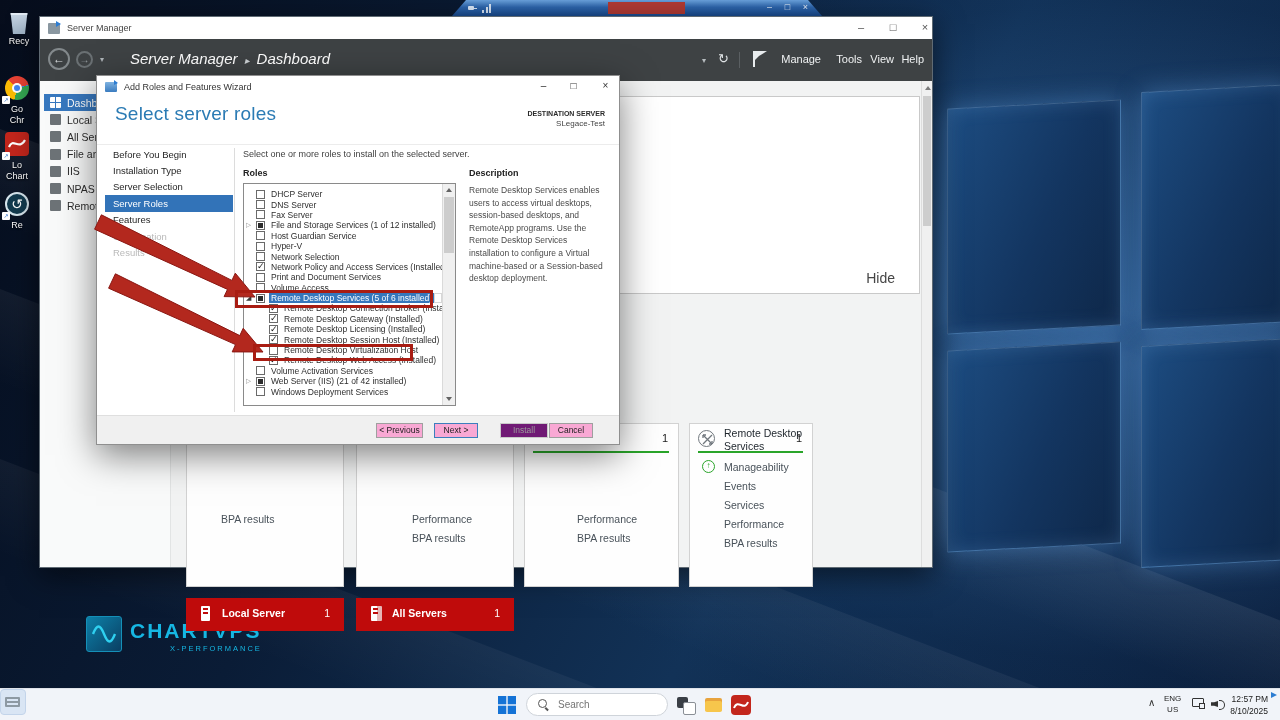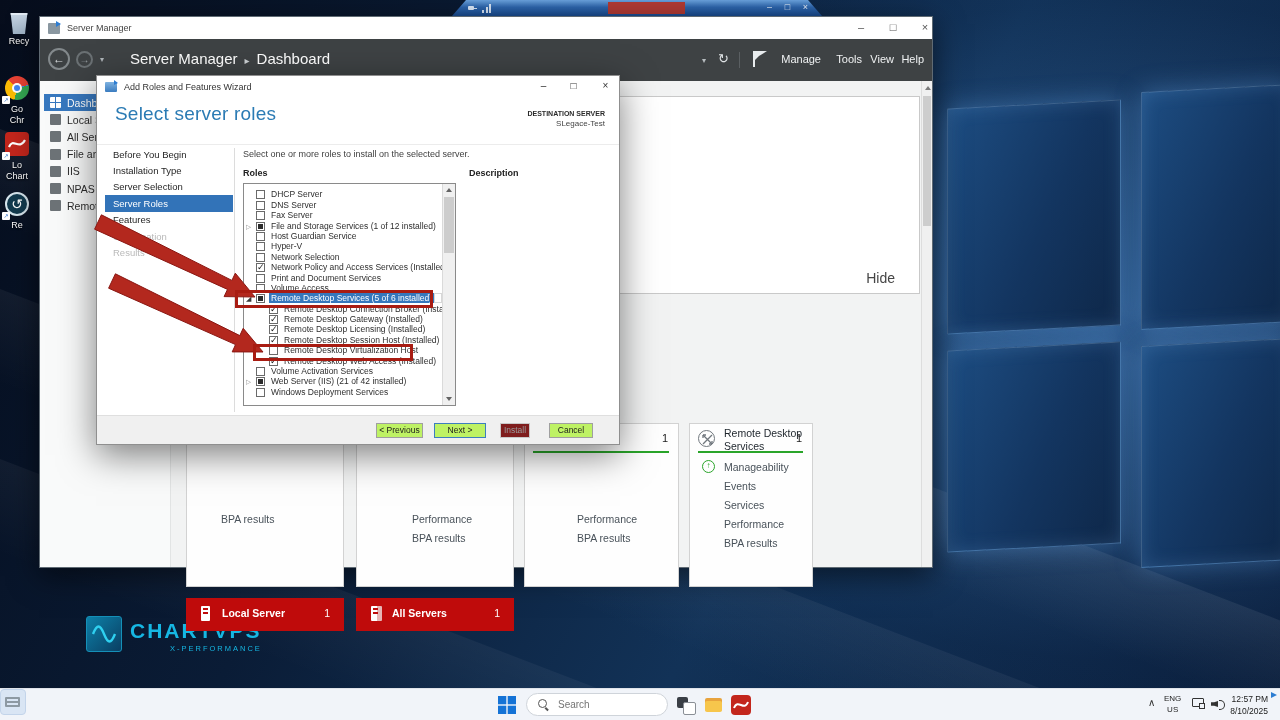--- a/index.html
+++ b/index.html
@@ -59,21 +59,21 @@
   .sm-titlebar{position:absolute;left:0;top:0;right:0;height:22px;background:#fff;display:flex;align-items:center;}
   .sm-appico{width:12px;height:11px;margin-left:8px;position:relative;background:#8a97a0;border-radius:1px;}
   .sm-appico::after{content:"";position:absolute;right:-1px;top:-2px;border-left:5px solid #2d7dd2;border-top:3px solid transparent;border-bottom:3px solid transparent;}
   .sm-title{margin-left:7px;font-size:9px;color:#444;}
   .sm-ctl{position:absolute;top:0;width:18px;height:20px;text-align:center;font-size:11px;line-height:20px;color:#555;}
   .sm-ctl.min{left:812px;}.sm-ctl.max{left:844px;}.sm-ctl.close{left:876px;}
   .sm-nav{position:absolute;left:0;top:22px;right:0;height:42px;background:#3e4244;color:#fff;}
   .nav-back{position:absolute;left:8px;top:9px;width:22px;height:22px;border:2px solid #83898c;border-radius:50%;color:#d9dcde;font-size:12px;line-height:19px;text-align:center;}
   .nav-fwd{position:absolute;left:36px;top:12px;width:17px;height:17px;border:2px solid #6b7174;border-radius:50%;color:#9ba1a4;font-size:10px;line-height:14px;text-align:center;}
   .nav-caret{position:absolute;left:60px;top:16px;font-size:8px;color:#aeb4b7;}
-  .breadcrumb{position:absolute;left:90px;top:11px;font-size:15px;color:#fff;}
+  .breadcrumb{position:absolute;left:90px;top:11px;font-size:15px;color:#fff;font-style:italic;}
   .crumb-sep{font-size:10px;margin:0 7px;color:#cdd2d5;}
   .nav-right{position:absolute;right:0;top:0;height:42px;}
   .nr-caret{position:absolute;left:-230px;top:17px;font-size:8px;color:#b6bcbf;}
   .nr-refresh{position:absolute;left:-214px;top:12px;font-size:13px;color:#dfe3e5;}
   .nr-sep{position:absolute;left:-193px;top:13px;width:1px;height:16px;background:#5a5f62;}
   .nr-flag{position:absolute;left:-179px;top:12px;width:10px;height:17px;}
   .nr-flag::before{content:"";position:absolute;left:0;top:0;width:1.5px;height:16px;background:#e8ecee;}
   .nr-flag::after{content:"";position:absolute;left:1.5px;top:0;width:0;height:0;border-top:5px solid #e8ecee;border-right:8px solid transparent;border-bottom:4px solid transparent;border-left:4px solid #e8ecee;}
   .nav-menu{position:absolute;top:14px;font-size:11px;color:#f0f2f3;}
   .m0{right:111px;margin-left:48px;}.m1{right:70px;}.m2{right:38px;}.m3{right:8px;}
@@ -130,42 +130,42 @@
   .wz-headline{position:absolute;left:0;right:0;top:68px;height:1px;background:#ececec;}
   .wz-nav{position:absolute;left:8px;top:70px;width:128px;}
   .wnav-item{height:16.4px;display:flex;align-items:center;padding-left:8px;font-size:9.5px;color:#262626;white-space:nowrap;}
   .wnav-item.sel{background:#3273b8;color:#fff;}
   .wnav-item.dis{color:#b9b9b9;}
   .wz-vline{position:absolute;left:137px;top:72px;height:264px;width:1px;background:#dcdcdc;}
   .wz-instr{position:absolute;left:146px;top:73px;font-size:9px;color:#3f3f3f;}
   .wz-roleslbl{position:absolute;left:146px;top:92px;font-size:9px;font-weight:bold;color:#222;}
   .rolesbox{position:absolute;left:146px;top:107px;width:213px;height:223px;border:1px solid #8a8a8a;background:#fff;overflow:hidden;}
   .roles-inner{position:absolute;left:0;top:5px;right:13px;}
-  .role-row{height:10.4px;display:flex;align-items:flex-end;padding-left:2px;font-size:8.5px;color:#2e2e2e;white-space:nowrap;}
+  .role-row{height:10.4px;display:flex;align-items:center;padding-left:2px;font-size:8.5px;color:#2e2e2e;white-space:nowrap;}
   .role-row .exp{width:10px;flex:none;font-size:6.5px;color:#8a8a8a;text-align:left;}
   .role-row.exp-open .exp{color:#3a3a3a;font-size:7px;}
   .role-row .cb{position:relative;width:9px;height:9px;flex:none;border:1px solid #6a6a6a;background:#fff;margin-right:4px;font-size:9px;line-height:6px;text-align:center;color:#1a1a1a;}
   .role-row.r-partial .cb::after{content:"";position:absolute;left:1px;top:1px;width:5px;height:5px;background:#2b2b2b;}
   .role-row.r-sub{padding-left:15px;}
   .role-row .lbl{padding:0 2px;}
   .role-row.r-selected .lbl{background:#3577bc;color:#fff;}
   .sel-tail{display:none;width:9px;height:10px;background:#fff;border:1px solid #d7d7d7;margin-left:0;}
   .role-row.r-selected .sel-tail{display:inline-block;}
   .roles-sb{position:absolute;right:0;top:0;width:13px;bottom:0;background:#f0f0f0;border-left:1px solid #dadada;}
   .roles-sb .a{position:absolute;left:3px;width:0;height:0;border-left:3.5px solid transparent;border-right:3.5px solid transparent;}
   .roles-sb .a.up{top:4px;border-bottom:4px solid #636363;}
   .roles-sb .a.dn{bottom:4px;border-top:4px solid #636363;}
   .roles-sb .thumb{position:absolute;left:1px;top:13px;width:10px;height:56px;background:#cdcdcd;}
   .wz-desc-title{position:absolute;left:372px;top:92px;font-size:9px;font-weight:bold;color:#222;}
   .wz-desc{position:absolute;left:372px;top:108px;width:140px;font-size:8.5px;line-height:12.6px;color:#4a4a4a;}
   .wz-footer{position:absolute;left:0;right:0;bottom:0;height:29px;background:#f0f0f0;border-top:1px solid #dfdfdf;}
-  .wbtn{position:absolute;top:7px;height:15px;font-size:8.5px;line-height:13px;text-align:center;background:#bef264;border:1px solid #9f9f9f;color:#1c1c1c;}
+  .wbtn{position:absolute;top:7px;height:15px;font-size:8.5px;line-height:13px;text-align:center;background:#f9a8d4;border:1px solid #9f9f9f;color:#1c1c1c;}
   .wb-prev{left:279px;width:47px;}
-  .wb-next{left:337px;width:52px;border:1.5px solid #3d7ebd;}
-  .wb-install{left:403px;width:30px;background:#7f1d1d;border-color:#c9c9c9;color:#9b9b9b;}
+  .wb-next{left:337px;width:44px;border:1.5px solid #3d7ebd;}
+  .wb-install{left:403px;width:48px;background:#701a75;border-color:#c9c9c9;color:#9b9b9b;}
   .wb-cancel{left:452px;width:44px;}
 
   
   .anno{position:absolute;inset:0;z-index:30;pointer-events:none;}
   .redrect{position:absolute;border:3px solid #a81c12;}
   .rr1{left:235px;top:290px;width:198px;height:18px;}
   .rr2{left:253px;top:344px;width:160px;height:17px;}
 
   
   .taskbar{position:absolute;left:0;bottom:0;width:1280px;height:32px;background:#f1f4f9;border-top:1px solid #dfe3e9;z-index:40;}
@@ -558,20 +558,21 @@
 
           </div>
         </div>
       <div class="roles-sb">
         <div class="a up"></div>
         <div class="thumb"></div>
         <div class="a dn"></div>
       </div>
     </div>
     <div class="wz-desc-title">Description</div>
+    <div class="wz-desc">Remote Desktop Services enables users to access virtual desktops, session-based desktops, and RemoteApp programs. Use the Remote Desktop Services installation to configure a Virtual machine-based or a Session-based desktop deployment.</div>
     <div class="wz-footer">
       <div class="wbtn wb-prev">&lt; Previous</div>
       <div class="wbtn wb-next">Next &gt;</div>
       <div class="wbtn wb-install">Install</div>
       <div class="wbtn wb-cancel">Cancel</div>
     </div>
   </div>
 
   <div class="anno">
     <div class="redrect rr1"></div>

